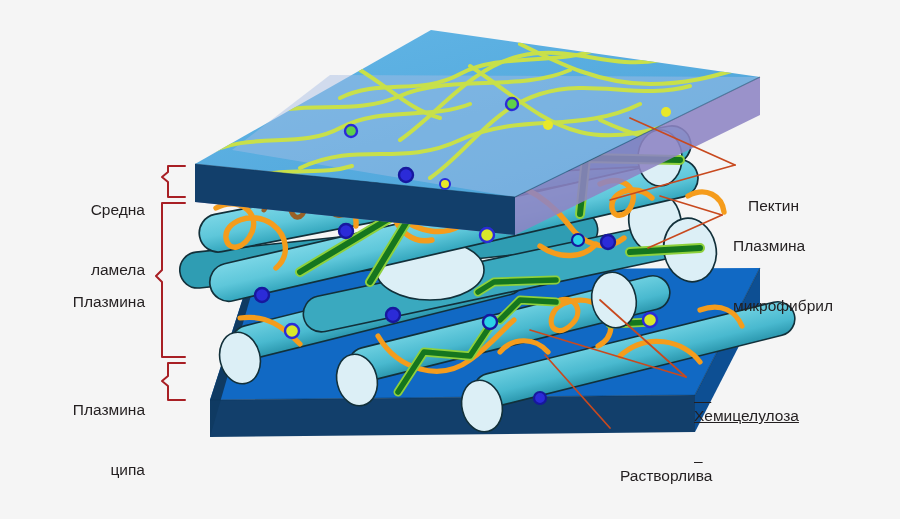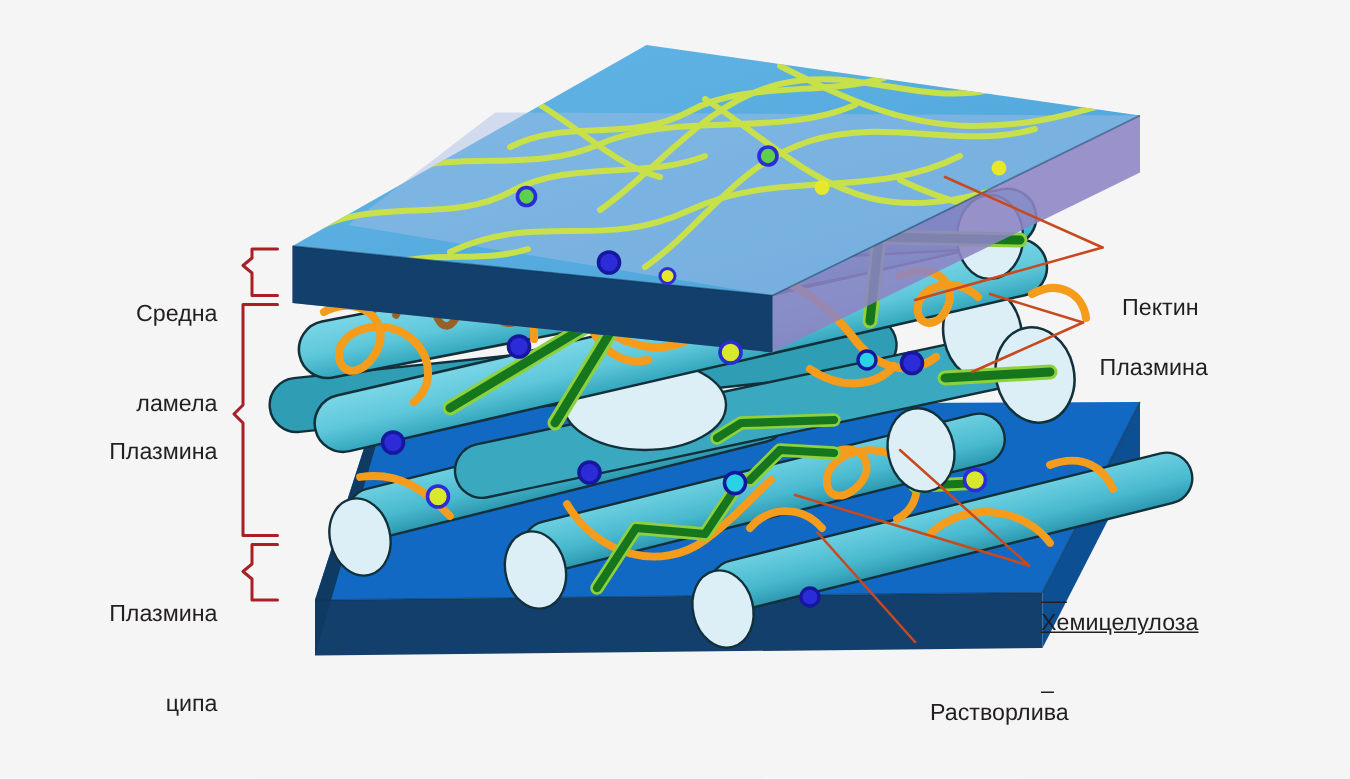--- a/index.html
+++ b/index.html
@@ -251,20 +251,21 @@
     <div>Пектин</div>
   </div>
 
   <div class="lbl lbl-left" style="left:16px; top:360px; width:129px;">
     <div>Плазмина</div>
     <div>ципа</div>
   </div>
 
   <div class="lbl lbl-right" style="left:733px; top:196px;">
     <div>Плазмина</div>
+    <div>микрофибрил</div>
   </div>
 
   <div class="lbl lbl-right" style="left:694px; top:366px;text-decoration:underline;">
     <div>Хемицелулоза</div>
   </div>
 
   <div class="lbl lbl-right" style="left:620px; top:426px;">
     <div>Растворлива</div>
     
   </div>

